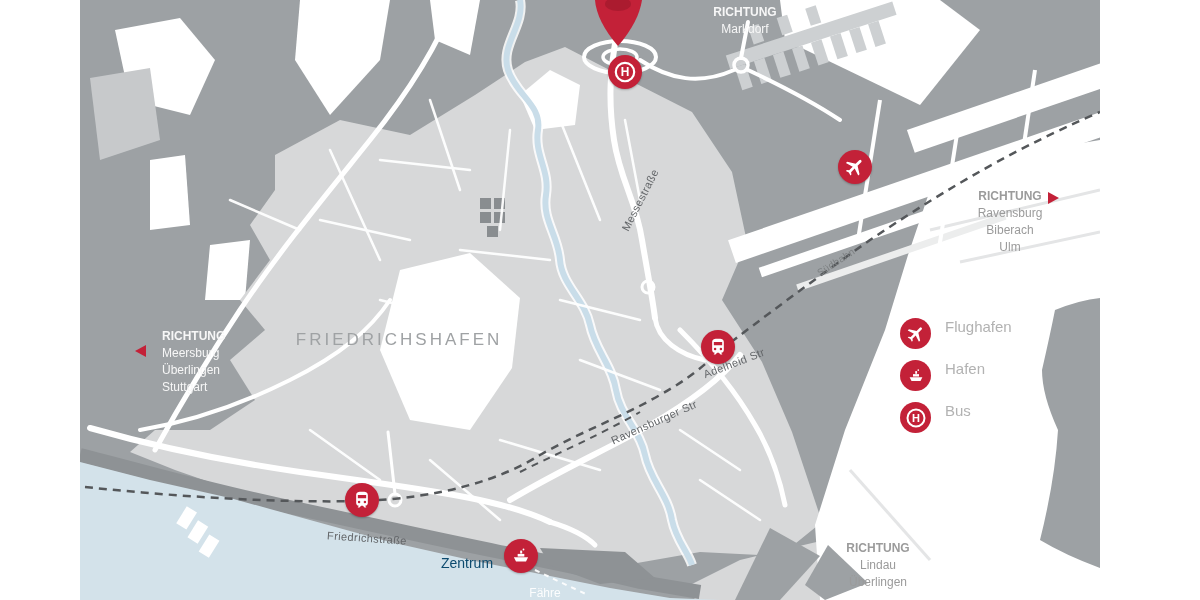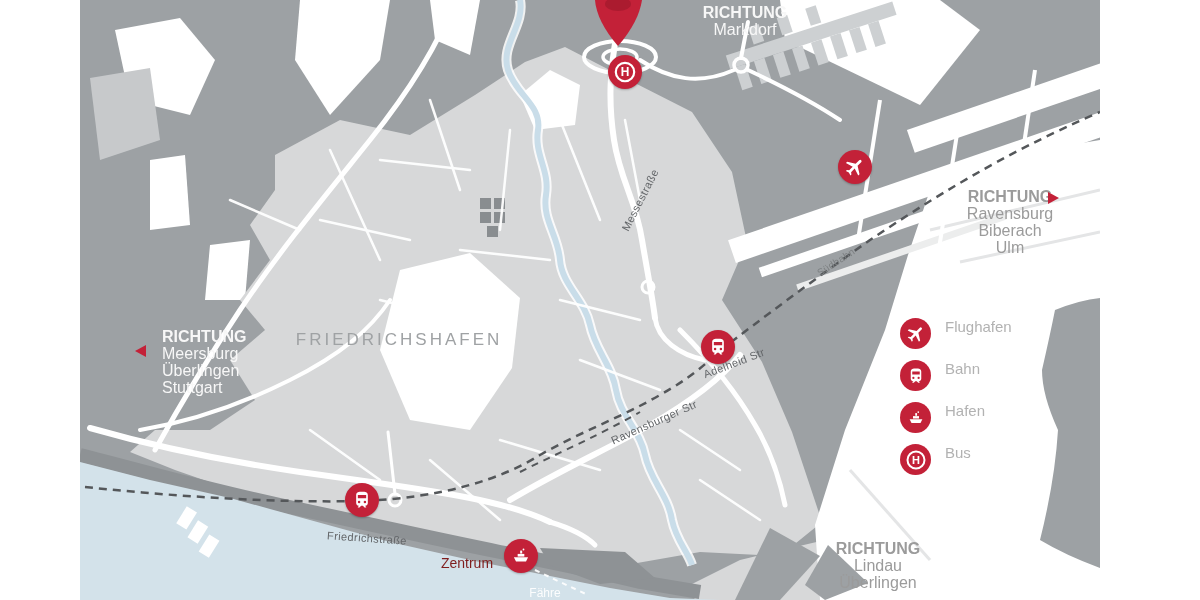--- a/index.html
+++ b/index.html
@@ -6,24 +6,24 @@
   html,body{margin:0;padding:0;background:#fff;}
   .stage{position:relative;width:1200px;height:600px;background:#ffffff;overflow:hidden;
          font-family:"Liberation Sans","DejaVu Sans",sans-serif;}
   .map{position:absolute;left:80px;top:0;width:1020px;height:600px;overflow:hidden;background:#9da1a4;}
   .map svg.base{position:absolute;left:0;top:0;}
   
   .city-label{position:absolute;color:#9fa2a4;font-size:17px;letter-spacing:3px;white-space:nowrap;
               transform:translateX(-50%);margin-left:48px;}
   .street-label{position:absolute;color:#64676a;font-size:11px;letter-spacing:.4px;white-space:nowrap;
                 transform-origin:center;}
-  .place-label{position:absolute;color:#7f1d1d;font-size:14px;white-space:nowrap;transform:translateX(-50%);}
+  .place-label{position:absolute;color:#0c4a6e;font-size:14px;white-space:nowrap;transform:translateX(-50%);}
   .ferry-label{position:absolute;color:rgba(255,255,255,.92);font-size:12px;white-space:nowrap;
                transform:translateX(-50%);margin-left:8px;}
-  .dir{position:absolute;font-size:16px;line-height:17px;white-space:nowrap;}
+  .dir{position:absolute;font-size:12px;line-height:17px;white-space:nowrap;}
   .dir.centered{text-align:center;transform:translateX(-50%);}
   .dir .l1{font-weight:bold;}
   .dir-light{color:#f7f7f7;}
   .dir-dark{color:#9b9b9b;}
   .arrow{position:absolute;width:0;height:0;}
   .arrow-right{border-top:6px solid transparent;border-bottom:6px solid transparent;border-left:11px solid #c32138;}
   .arrow-left{border-top:6px solid transparent;border-bottom:6px solid transparent;border-right:11px solid #c32138;}
   
   .marker{position:absolute;width:34px;height:34px;border-radius:50%;background:#c32138;
           display:flex;align-items:center;justify-content:center;box-shadow:0 1px 2px rgba(0,0,0,.25);}
@@ -269,28 +269,20 @@
         <span class="badge">
           <svg width="20" height="20" viewBox="0 0 24 24" style="transform:rotate(45deg)">
             <path fill="#fff" d="M21 16v-2l-8-5V3.5A1.5 1.5 0 0 0 11.5 2 1.5 1.5 0 0 0 10 3.5V9l-8 5v2l8-2.5V19l-2 1.5V22l3.5-1 3.5 1v-1.5L13 19v-5.5l8 2.5z"></path>
           </svg>
         </span>
         <span class="lbl">Flughafen</span>
       </div>
       <div class="legend-row">
         <span class="badge">
           <svg width="18" height="18" viewBox="0 0 24 24">
-            <path fill="#fff" fill-rule="evenodd" d="M12 2c4 0 7 .6 7 4v9.5c0 1.9-1.6 3.5-3.5 3.5l1.5 1.5v.5h-2l-2-2h-2l-2 2H7v-.5L8.5 19C6.6 19 5 17.4 5 15.5V6c0-3.4 3-4 7-4zm-5 4v4h10V6H7zm1.5 7a1.5 1.5 0 1 0 0 3 1.5 1.5 0 0 0 0-3zm7 0a1.5 1.5 0 1 0 0 3 1.5 1.5 0 0 0 0-3z"></path>
-          </svg>
-        </span>
-        <span class="lbl">Bahn</span>
-      </div>
-      <div class="legend-row">
-        <span class="badge">
-          <svg width="18" height="18" viewBox="0 0 24 24">
             <g fill="#fff">
               <path d="M3.5 13.5h17L18 18.5H6z"></path>
               <rect x="8" y="9.5" width="8" height="3.2"></rect>
               <rect x="11" y="5.5" width="2.4" height="3.5"></rect>
               <circle cx="15" cy="4.2" r="1.1"></circle>
             </g>
           </svg>
         </span>
         <span class="lbl">Hafen</span>
       </div>

